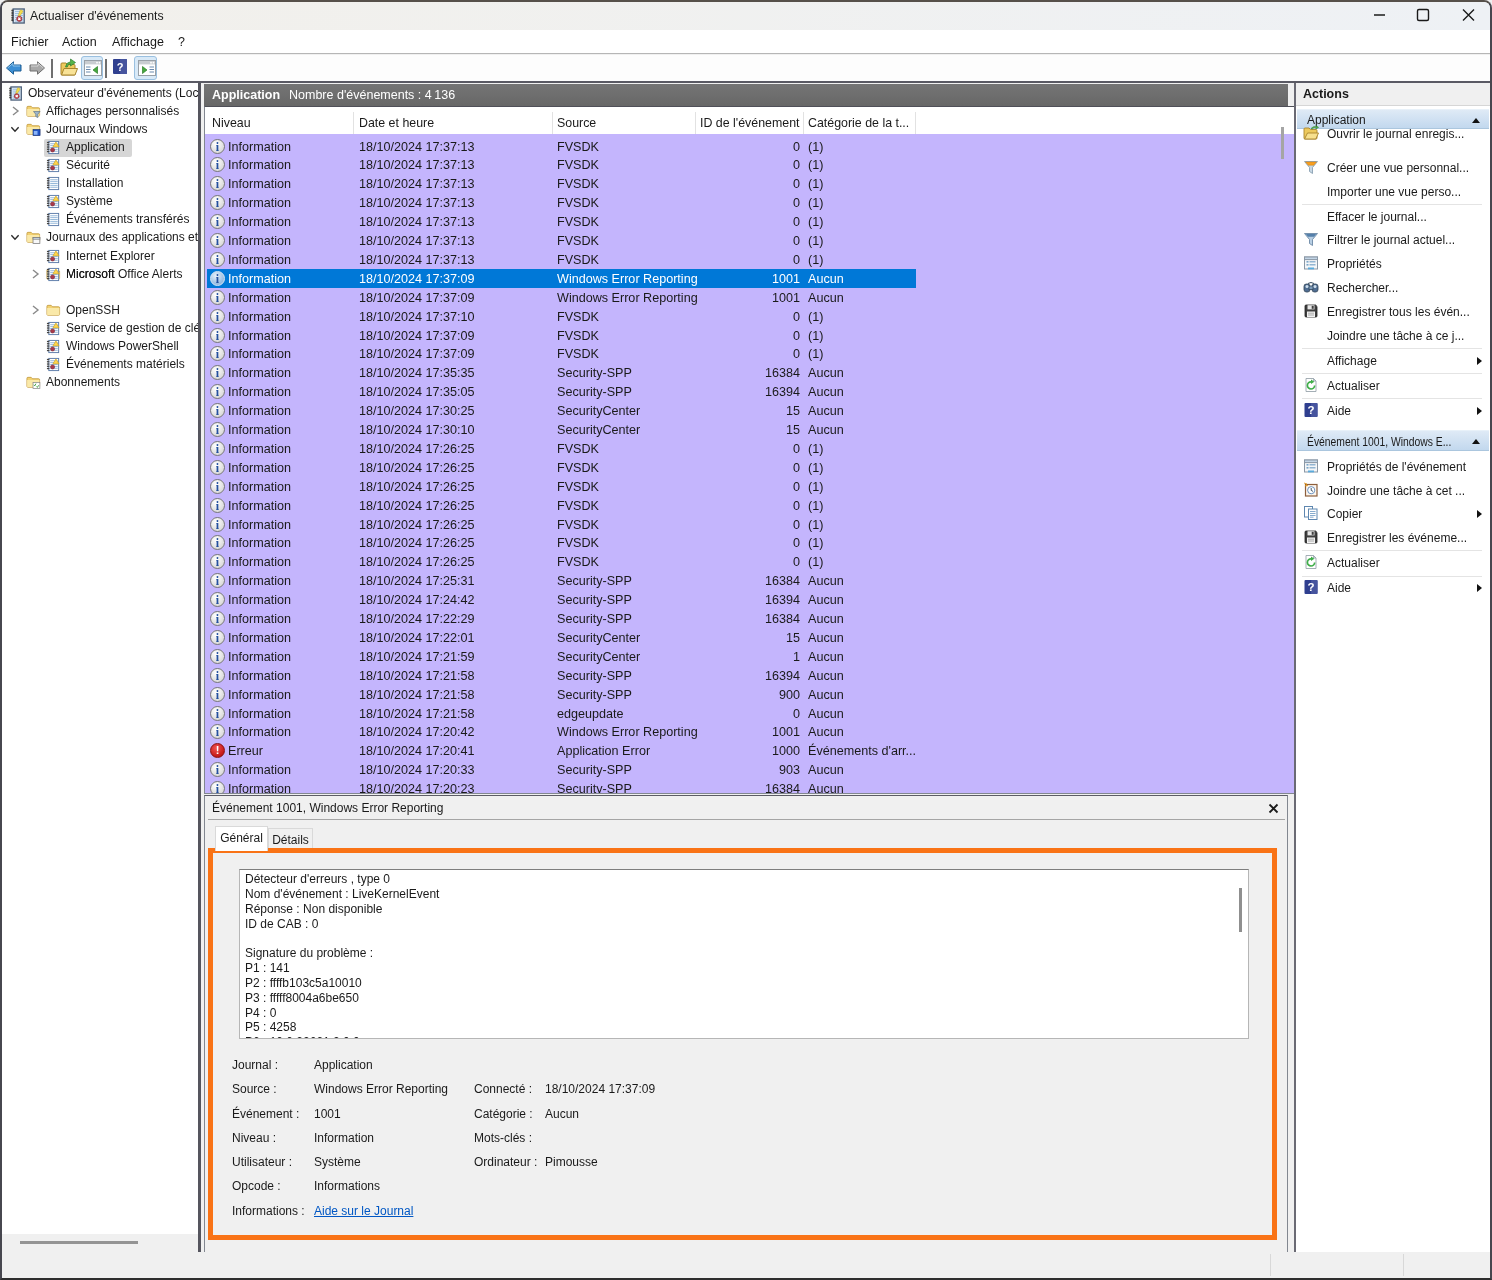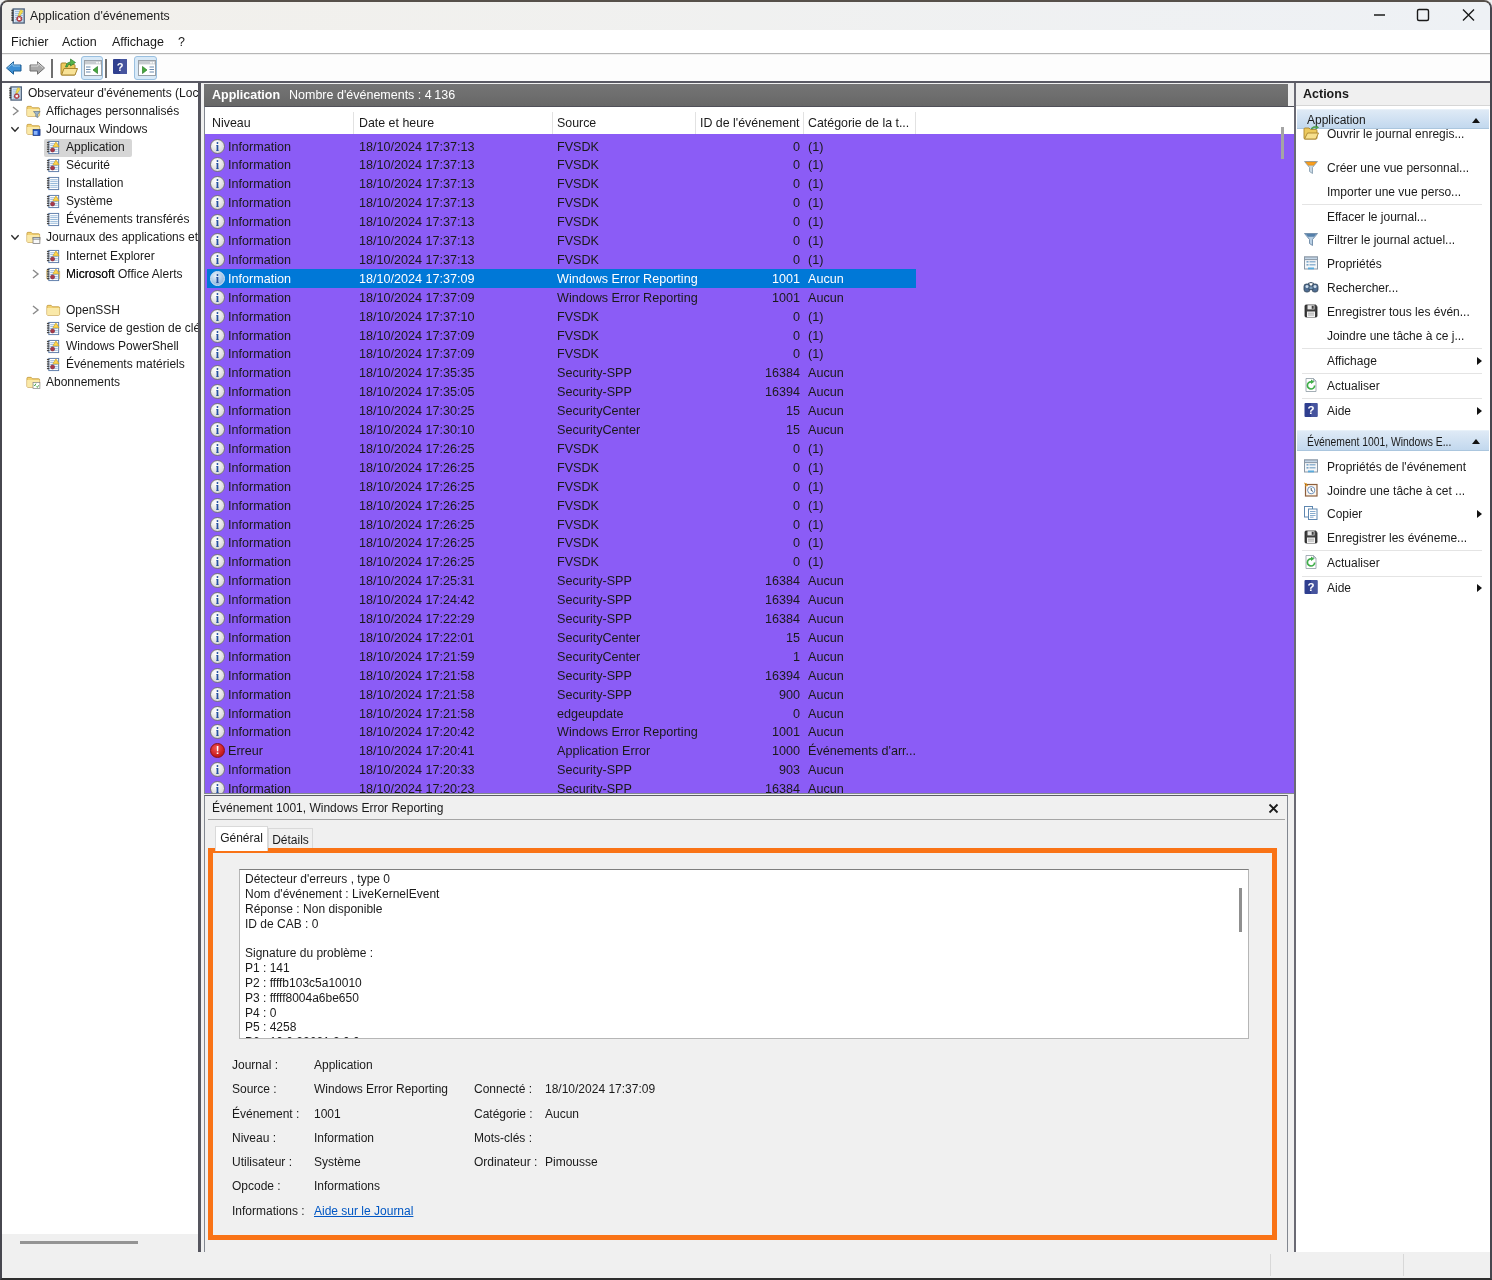--- a/index.html
+++ b/index.html
@@ -19,21 +19,21 @@
 .trow{position:absolute;left:0;height:18px;white-space:nowrap;}
 .trow .lbl{position:absolute;top:1px;font-size:12px;}
 .texp{position:absolute;top:3px;width:10px;height:10px;}
 .tico{position:absolute;top:1px;width:15px;height:15px;}
 .tsel{position:absolute;background:#d6d6d6;border-radius:2px;}
 
 #center{position:absolute;left:201px;top:0;width:1087px;height:1170px;background:#f0f0f0;}
 #crumb{position:absolute;left:1px;top:1px;width:1084px;height:22px;background:linear-gradient(#757575,#676767);color:#fff;}
 #crumb b{position:absolute;left:8px;top:4px;font-size:12.5px;font-weight:bold;}
 #crumb span{position:absolute;left:85px;top:4px;font-size:12.5px;}
-#list{position:absolute;left:1px;top:23px;width:1176px;height:688px;background:#8b5cf6;border:1px solid #828790;border-top:1px solid #4f4f58;overflow:hidden;}
+#list{position:absolute;left:1px;top:23px;width:1176px;height:688px;background:#c4b5fd;border:1px solid #828790;border-top:1px solid #4f4f58;overflow:hidden;}
 .lhead{position:absolute;left:0;top:0;width:100%;height:27px;background:#fff;}
 .lhead .c{position:absolute;top:9px;font-size:12.4px;color:#1a1a1a;}
 .lhead .v{position:absolute;top:5px;width:1px;height:22px;background:#e2e2e2;}
 .lrow{position:absolute;left:2px;width:709px;height:19px;white-space:nowrap;font-size:12.6px;}
 .lrow .c0{position:absolute;left:21px;top:2.5px;}
 .lrow .c1{position:absolute;left:152px;top:2.5px;}
 .lrow .c2{position:absolute;left:350px;top:2.5px;}
 .lrow .c3{position:absolute;left:440px;top:2.5px;width:153px;text-align:right;}
 .lrow .c4{position:absolute;left:601px;top:2.5px;}
 .lrow.sel{background:#0078d7;color:#fff;}
@@ -149,21 +149,21 @@
  <path d="M11.2 12.3 L12.1 13.2 L13.4 11" stroke="#3d9e3d" stroke-width="1" fill="none"></path>
 </g>
 </defs>
 </svg>
 
 <div id="win">
 <div id="titlebar">
 <svg class="abs" style="left:8px;top:6px" width="16" height="16" viewBox="0 0 16 16">
         <use href="#rooticon"></use>
       </svg>
-<div class="ttext">Application d'événements</div>
+<div class="ttext">Actualiser d'événements</div>
 <svg class="abs" style="left:1367px;top:-2px" width="120" height="28" viewBox="0 0 120 28">
         <line x1="5" y1="15" x2="16" y2="15" stroke="#1a1a1a" stroke-width="1.4"></line>
         <rect x="48.5" y="9.5" width="11" height="11" fill="none" stroke="#1a1a1a" stroke-width="1.4" rx="1.5"></rect>
         <path d="M94 9.5 L105 20.5 M105 9.5 L94 20.5" stroke="#1a1a1a" stroke-width="1.4"></path>
       </svg>
 </div>
 <div id="menubar">
       <span style="left:9px">Fichier</span>
       <span style="left:60px">Action</span>
       <span style="left:110px">Affichage</span>

